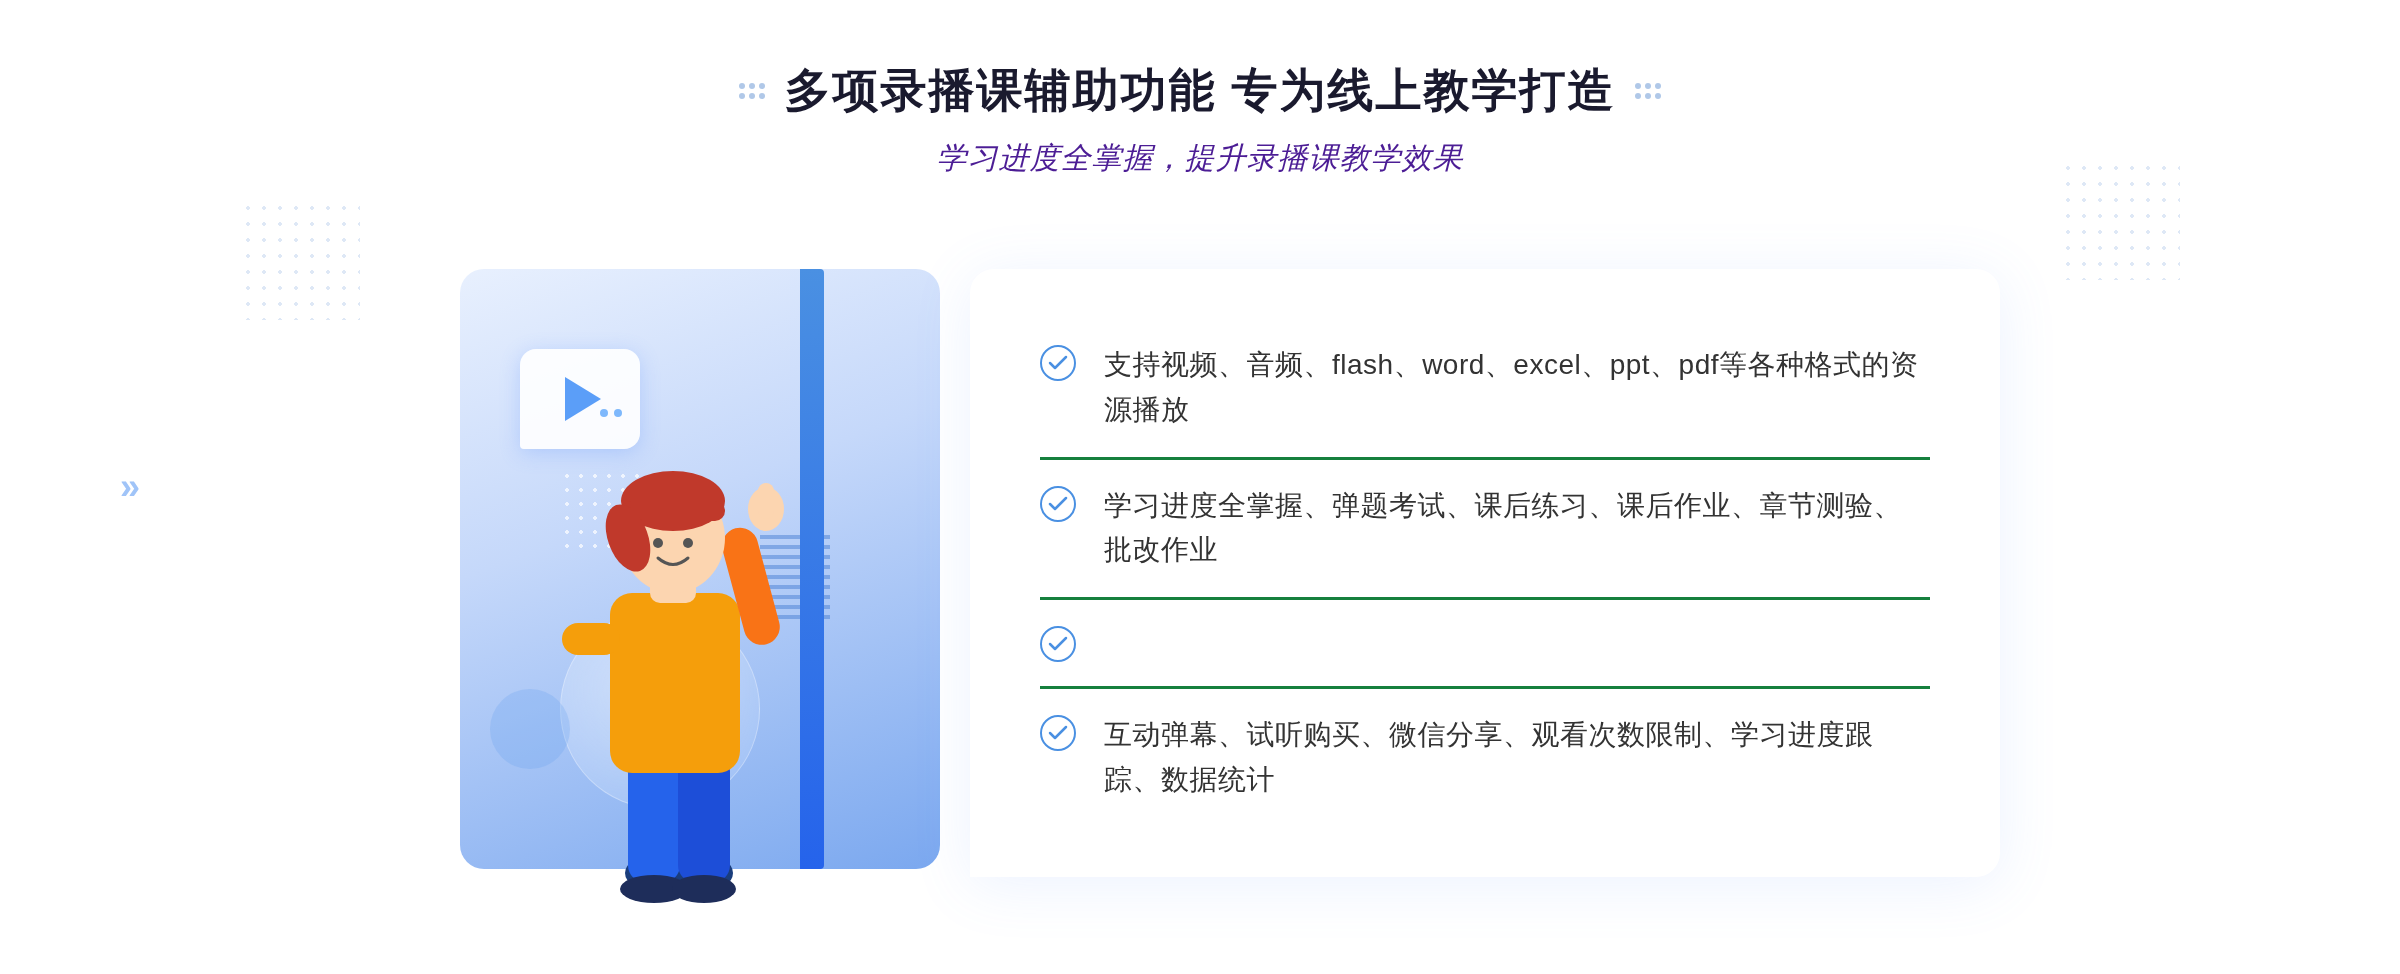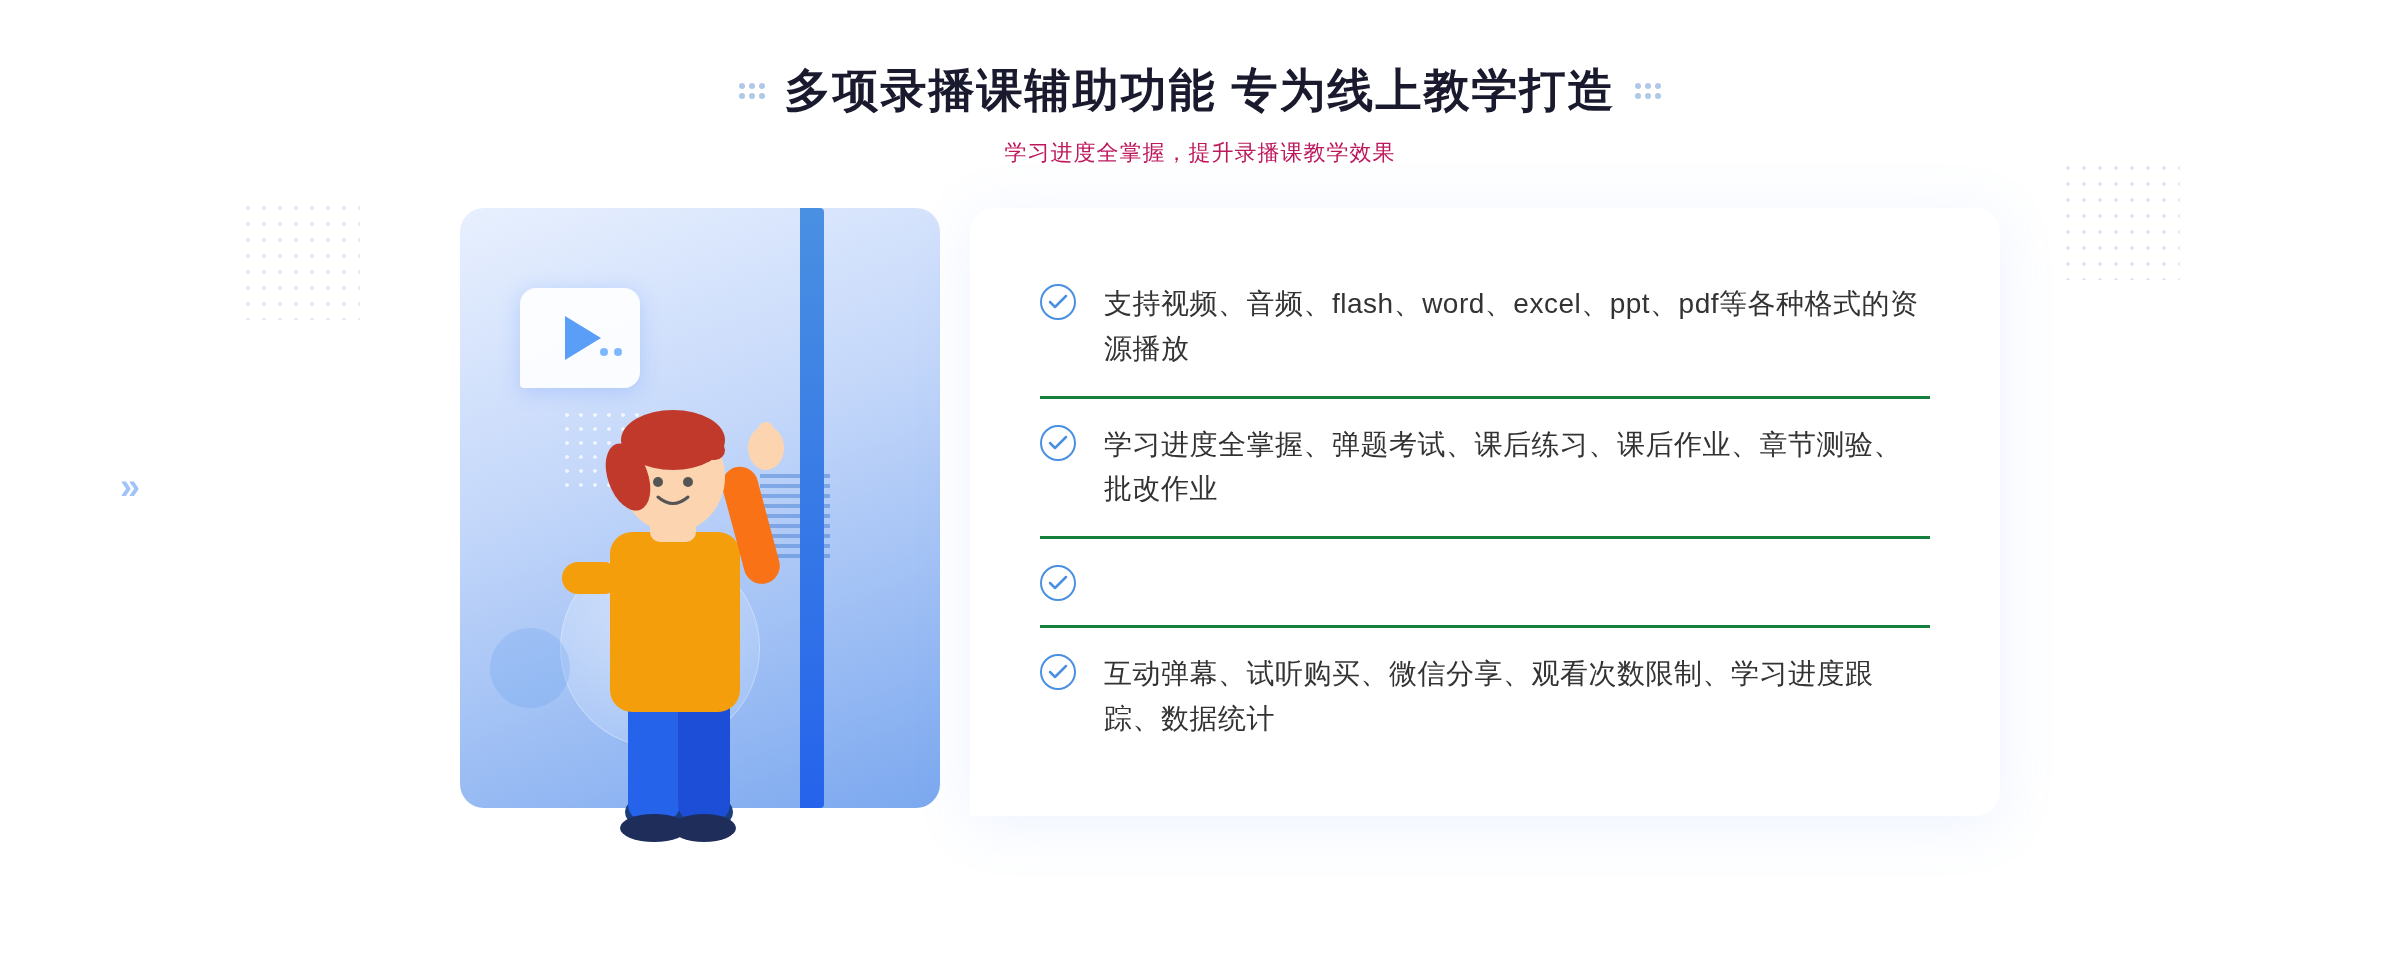--- a/index.html
+++ b/index.html
@@ -52,20 +52,21 @@
       transform: translateY(-50%);
       color: #a0c4f8;
       font-size: 36px;
       font-weight: bold;
       line-height: 1;
     }
 
     
     .header-section {
       text-align: center;
+      margin-bottom: 50px;
     }
 
     .header-title-wrapper {
       display: flex;
       align-items: center;
       justify-content: center;
       gap: 20px;
       margin-bottom: 16px;
     }
 
@@ -87,23 +88,24 @@
     }
 
     .main-title {
       font-size: 46px;
       font-weight: 600;
       color: #1a1a2e;
       letter-spacing: 2px;
     }
 
     .sub-title {
-      font-size: 22px;
-      color: #be185d;
+      font-size: 30px;
+      color: #4c1d95;
       letter-spacing: 1px;
+      font-style: italic;
     }
 
     
     .content-area {
       display: flex;
       width: 1600px;
       align-items: stretch;
       position: relative;
     }
 

